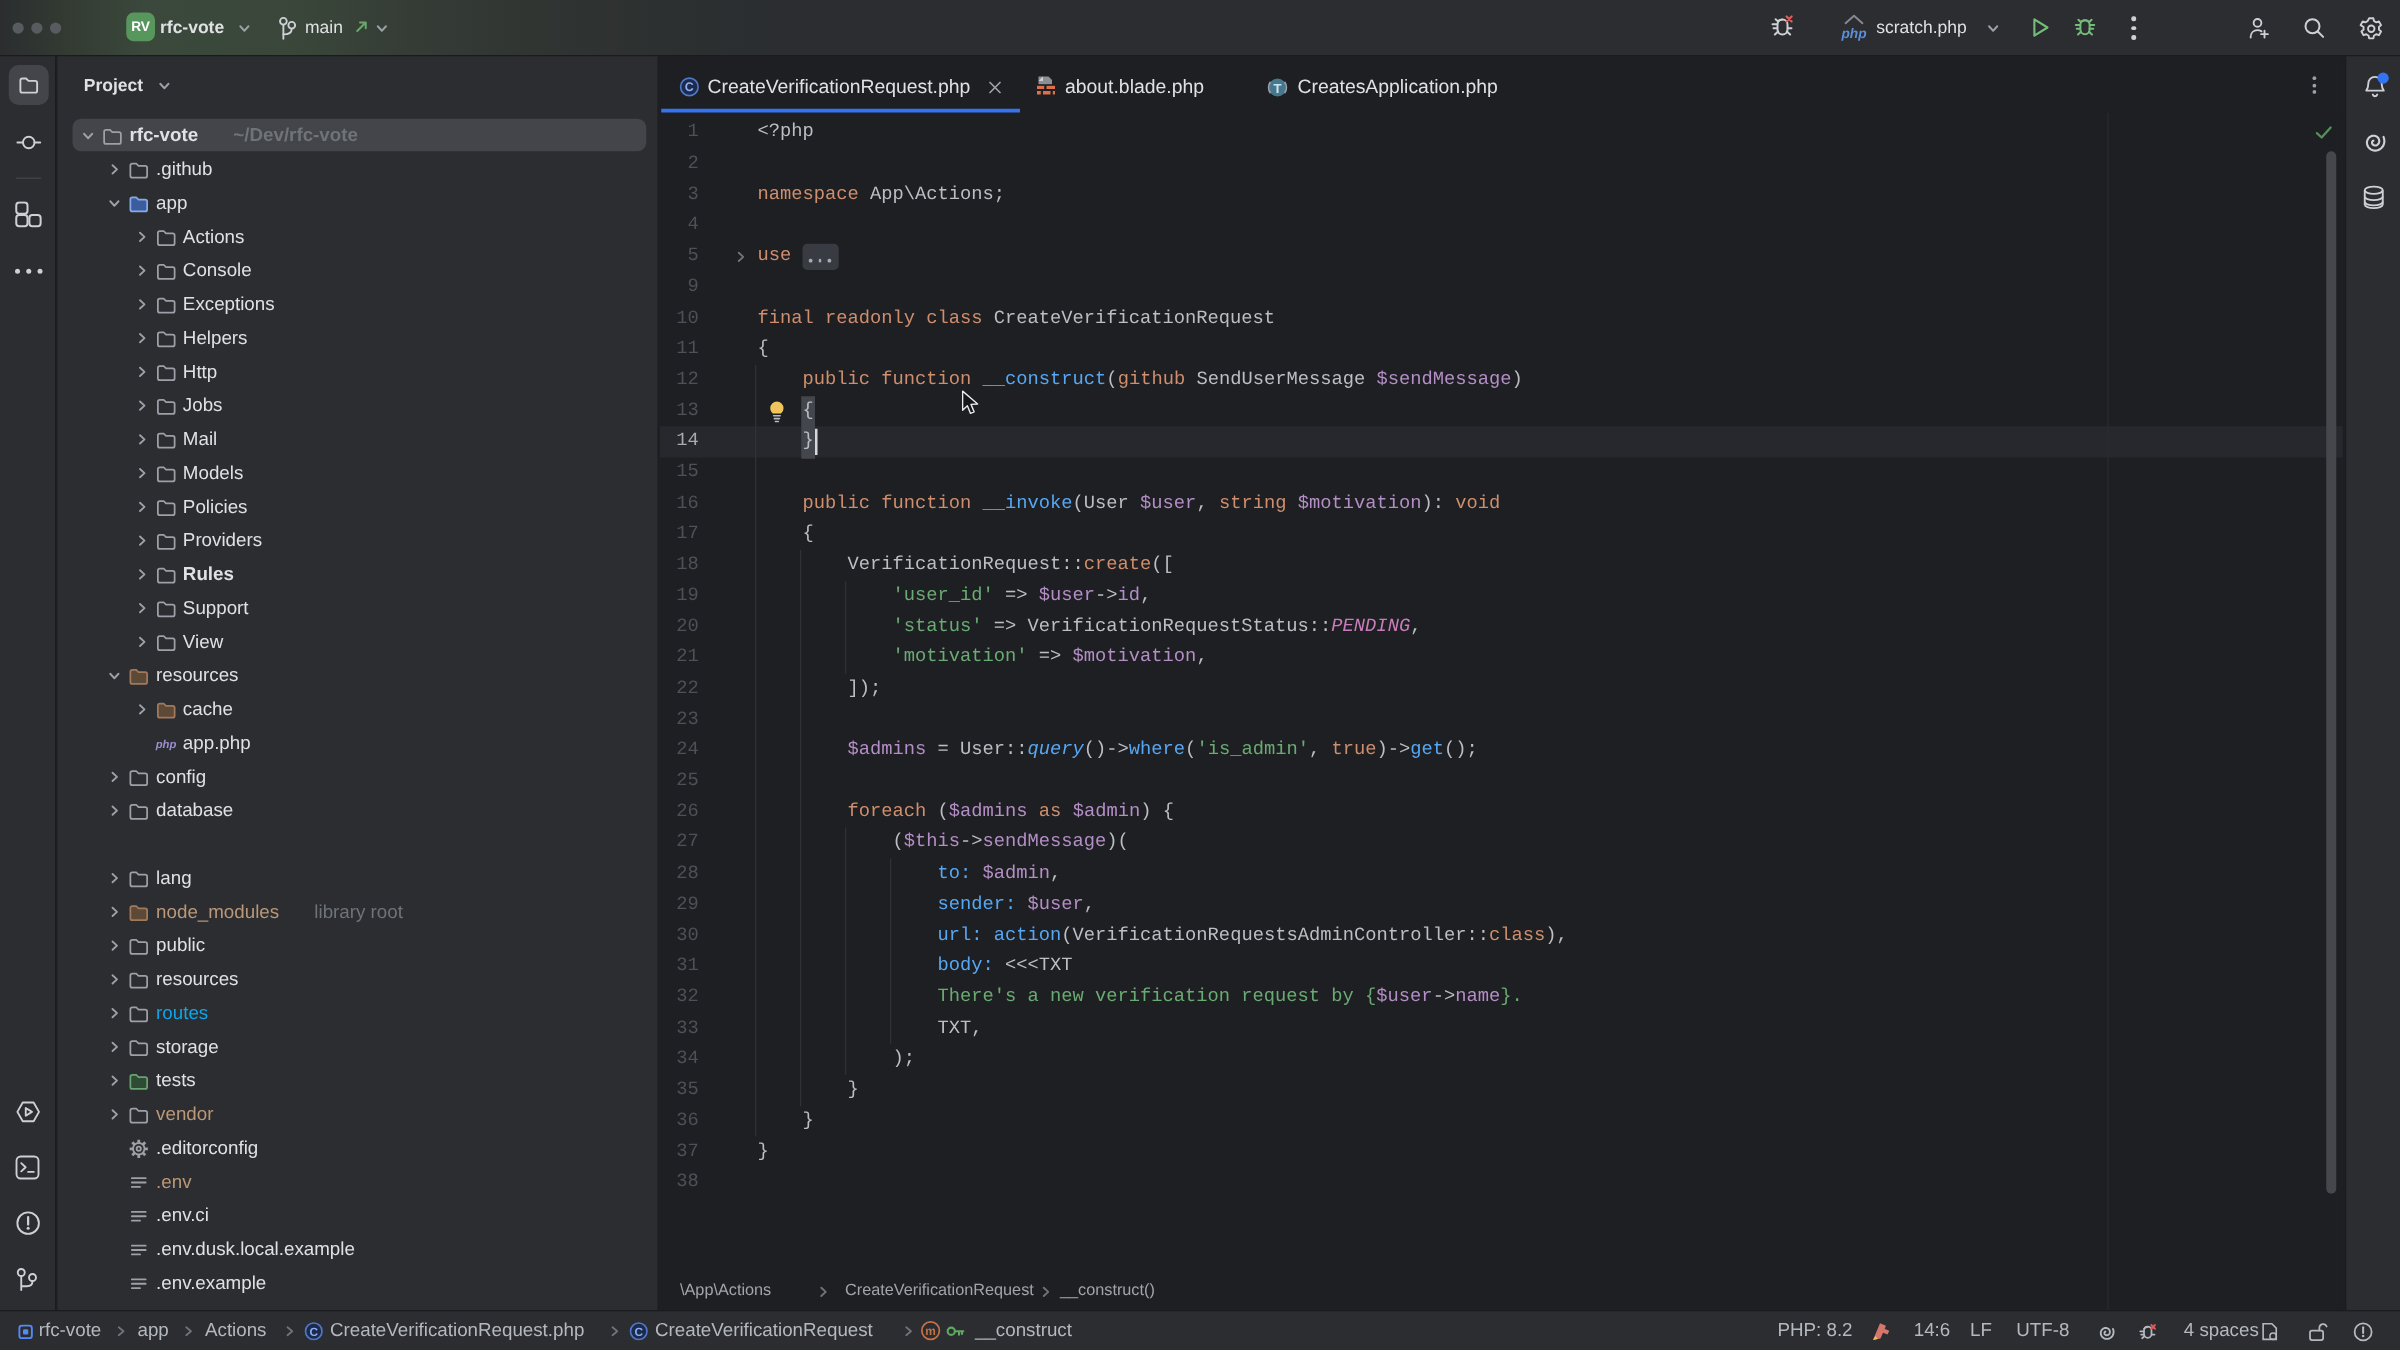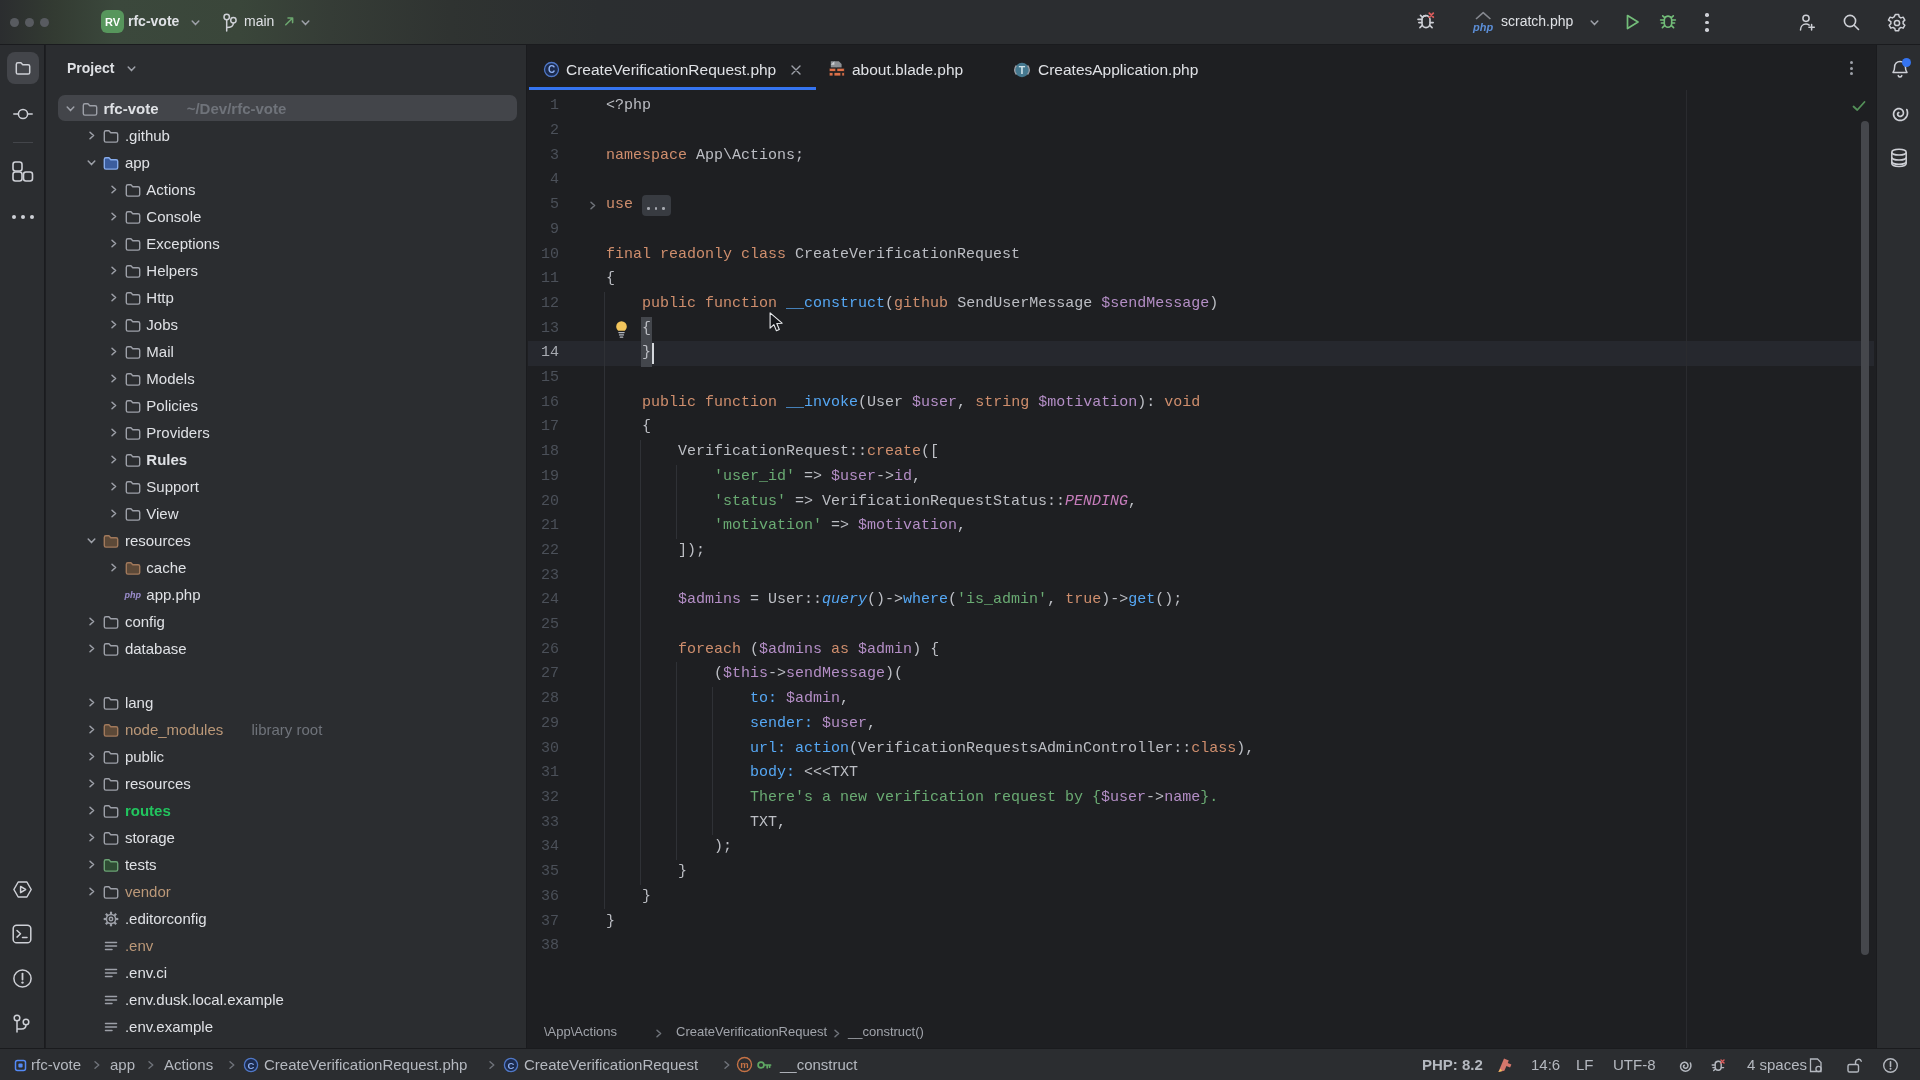--- a/index.html
+++ b/index.html
@@ -349,21 +349,21 @@
       </svg>
       <div class="tlabel" style="left:78.9px;color:#dfe1e5;font-weight:normal">resources</div>
     </div>
     <div class="trow" style="top:752px">
       <svg style="position:absolute;left:40.400000000000006px;top:8.0px" width="11" height="11" viewBox="0 0 11 11" fill="none">
         <path d="M4 2.2 L7.6 5.5 L4 8.8" stroke="#9da0a8" stroke-width="1.5" stroke-linecap="round" stroke-linejoin="round"></path>
       </svg>
       <svg style="position:absolute;left:56.400000000000006px;top:4.5px" width="18" height="18" viewBox="0 0 18 18" fill="none">
         <path d="M2.3 5.4c0-.9.7-1.6 1.6-1.6h3l1.9 1.9h5.3c.9 0 1.6.7 1.6 1.6v6.2c0 .9-.7 1.6-1.6 1.6H3.9c-.9 0-1.6-.7-1.6-1.6z" fill="none" stroke="#9da0a8" stroke-width="1.4"></path>
       </svg>
-      <div class="tlabel" style="left:78.9px;color:#22c55e;font-weight:bold">routes</div>
+      <div class="tlabel" style="left:78.9px;color:#0ea5e9;font-weight:normal">routes</div>
     </div>
     <div class="trow" style="top:779px">
       <svg style="position:absolute;left:40.400000000000006px;top:8.0px" width="11" height="11" viewBox="0 0 11 11" fill="none">
         <path d="M4 2.2 L7.6 5.5 L4 8.8" stroke="#9da0a8" stroke-width="1.5" stroke-linecap="round" stroke-linejoin="round"></path>
       </svg>
       <svg style="position:absolute;left:56.400000000000006px;top:4.5px" width="18" height="18" viewBox="0 0 18 18" fill="none">
         <path d="M2.3 5.4c0-.9.7-1.6 1.6-1.6h3l1.9 1.9h5.3c.9 0 1.6.7 1.6 1.6v6.2c0 .9-.7 1.6-1.6 1.6H3.9c-.9 0-1.6-.7-1.6-1.6z" fill="none" stroke="#9da0a8" stroke-width="1.4"></path>
       </svg>
       <div class="tlabel" style="left:78.9px;color:#dfe1e5;font-weight:normal">storage</div>
     </div>
@@ -608,21 +608,21 @@
     </svg>
     <svg style="position:absolute;left:736px;top:7px" width="17" height="17" viewBox="0 0 17 17" fill="none">
       <circle cx="8.5" cy="8.5" r="7" stroke="#c57245" stroke-width="1.4"></circle>
       <text x="8.5" y="12" text-anchor="middle" font-family="Liberation Sans" font-size="9.5" font-weight="bold" fill="#c57245">m</text>
     </svg>
     <svg style="position:absolute;left:756px;top:8px" width="16" height="16" viewBox="0 0 16 16" fill="none">
       <circle cx="5" cy="8" r="2.9" stroke="#5fa863" stroke-width="1.7"></circle>
 <path d="M7.9 8 H14.6 M11.2 8 v2.8 M13.6 8 v2.2" stroke="#5fa863" stroke-width="1.7" stroke-linecap="round"></path>
     </svg>
     <div class="abs sbtxt" style="left:780px;top:8px;line-height:16px;color:#b4b8bf;font-weight:normal">__construct</div>
-    <div class="abs sbtxt" style="left:1422px;top:8px;line-height:16px;color:#b4b8bf;font-weight:bold">PHP: 8.2</div>
+    <div class="abs sbtxt" style="left:1422px;top:8px;line-height:16px;color:#b4b8bf;font-weight:normal">PHP: 8.2</div>
     <svg style="position:absolute;left:1495px;top:6px" width="21" height="20" viewBox="0 0 21 20" fill="none">
       <path d="M3.4 17 L9 3.6 L13.8 5.6 L9.4 15.8 Z" fill="#d4766b"></path>
 <path d="M9.6 6.8 L16.4 9.5 L15.1 12.6 L8.8 10.1 Z" fill="#d4766b"></path>
 <path d="M3.4 17 L7.2 16.1 L5.4 13.7 Z" fill="#eec35c"></path>
     </svg>
     <div class="abs sbtxt" style="left:1531px;top:8px;line-height:16px;color:#b4b8bf;font-weight:normal">14:6</div>
     <div class="abs sbtxt" style="left:1576px;top:8px;line-height:16px;color:#b4b8bf;font-weight:normal">LF</div>
     <div class="abs sbtxt" style="left:1613px;top:8px;line-height:16px;color:#b4b8bf;font-weight:normal">UTF-8</div>
     <svg style="position:absolute;left:1677px;top:9px" width="16" height="16" viewBox="0 0 16 16" fill="none">
       <path d="M13.35 5.08 L13.71 6.11 L13.87 7.17 L13.84 8.24 L13.62 9.26 L13.23 10.21 L12.67 11.07 L11.99 11.80 L11.19 12.38 L10.32 12.80 L9.40 13.06 L8.46 13.14 L7.54 13.06 L6.66 12.81 L5.86 12.42 L5.15 11.90 L4.56 11.26 L4.11 10.55 L3.79 9.78 L3.62 8.98 L3.60 8.17 L3.73 7.39 L3.99 6.67 L4.36 6.01 L4.85 5.44 L5.41 4.98 L6.04 4.64 L6.70 4.42 L7.37 4.33 L8.04 4.37 L8.67 4.51 L9.26 4.77 L9.77 5.12 L10.20 5.55 L10.54 6.03 L10.77 6.56 L10.91 7.10 L10.93 7.65 L10.86 8.18 L10.70 8.67 L10.46 9.10 L10.16 9.48 L9.80 9.78 L9.40 10.01 L8.98 10.15 L8.56 10.21 L8.15 10.18 L7.77 10.09 L7.42 9.93 L7.12 9.72 L6.88 9.47 L6.70 9.19 L6.58 8.89 L6.52 8.59 L6.52 8.30 L6.58 8.03 L6.68 7.78 L6.82 7.58 L6.99 7.42 L7.17 7.30 L7.36 7.23" stroke="#b4b8bf" stroke-width="1.5" stroke-linecap="round"></path>

